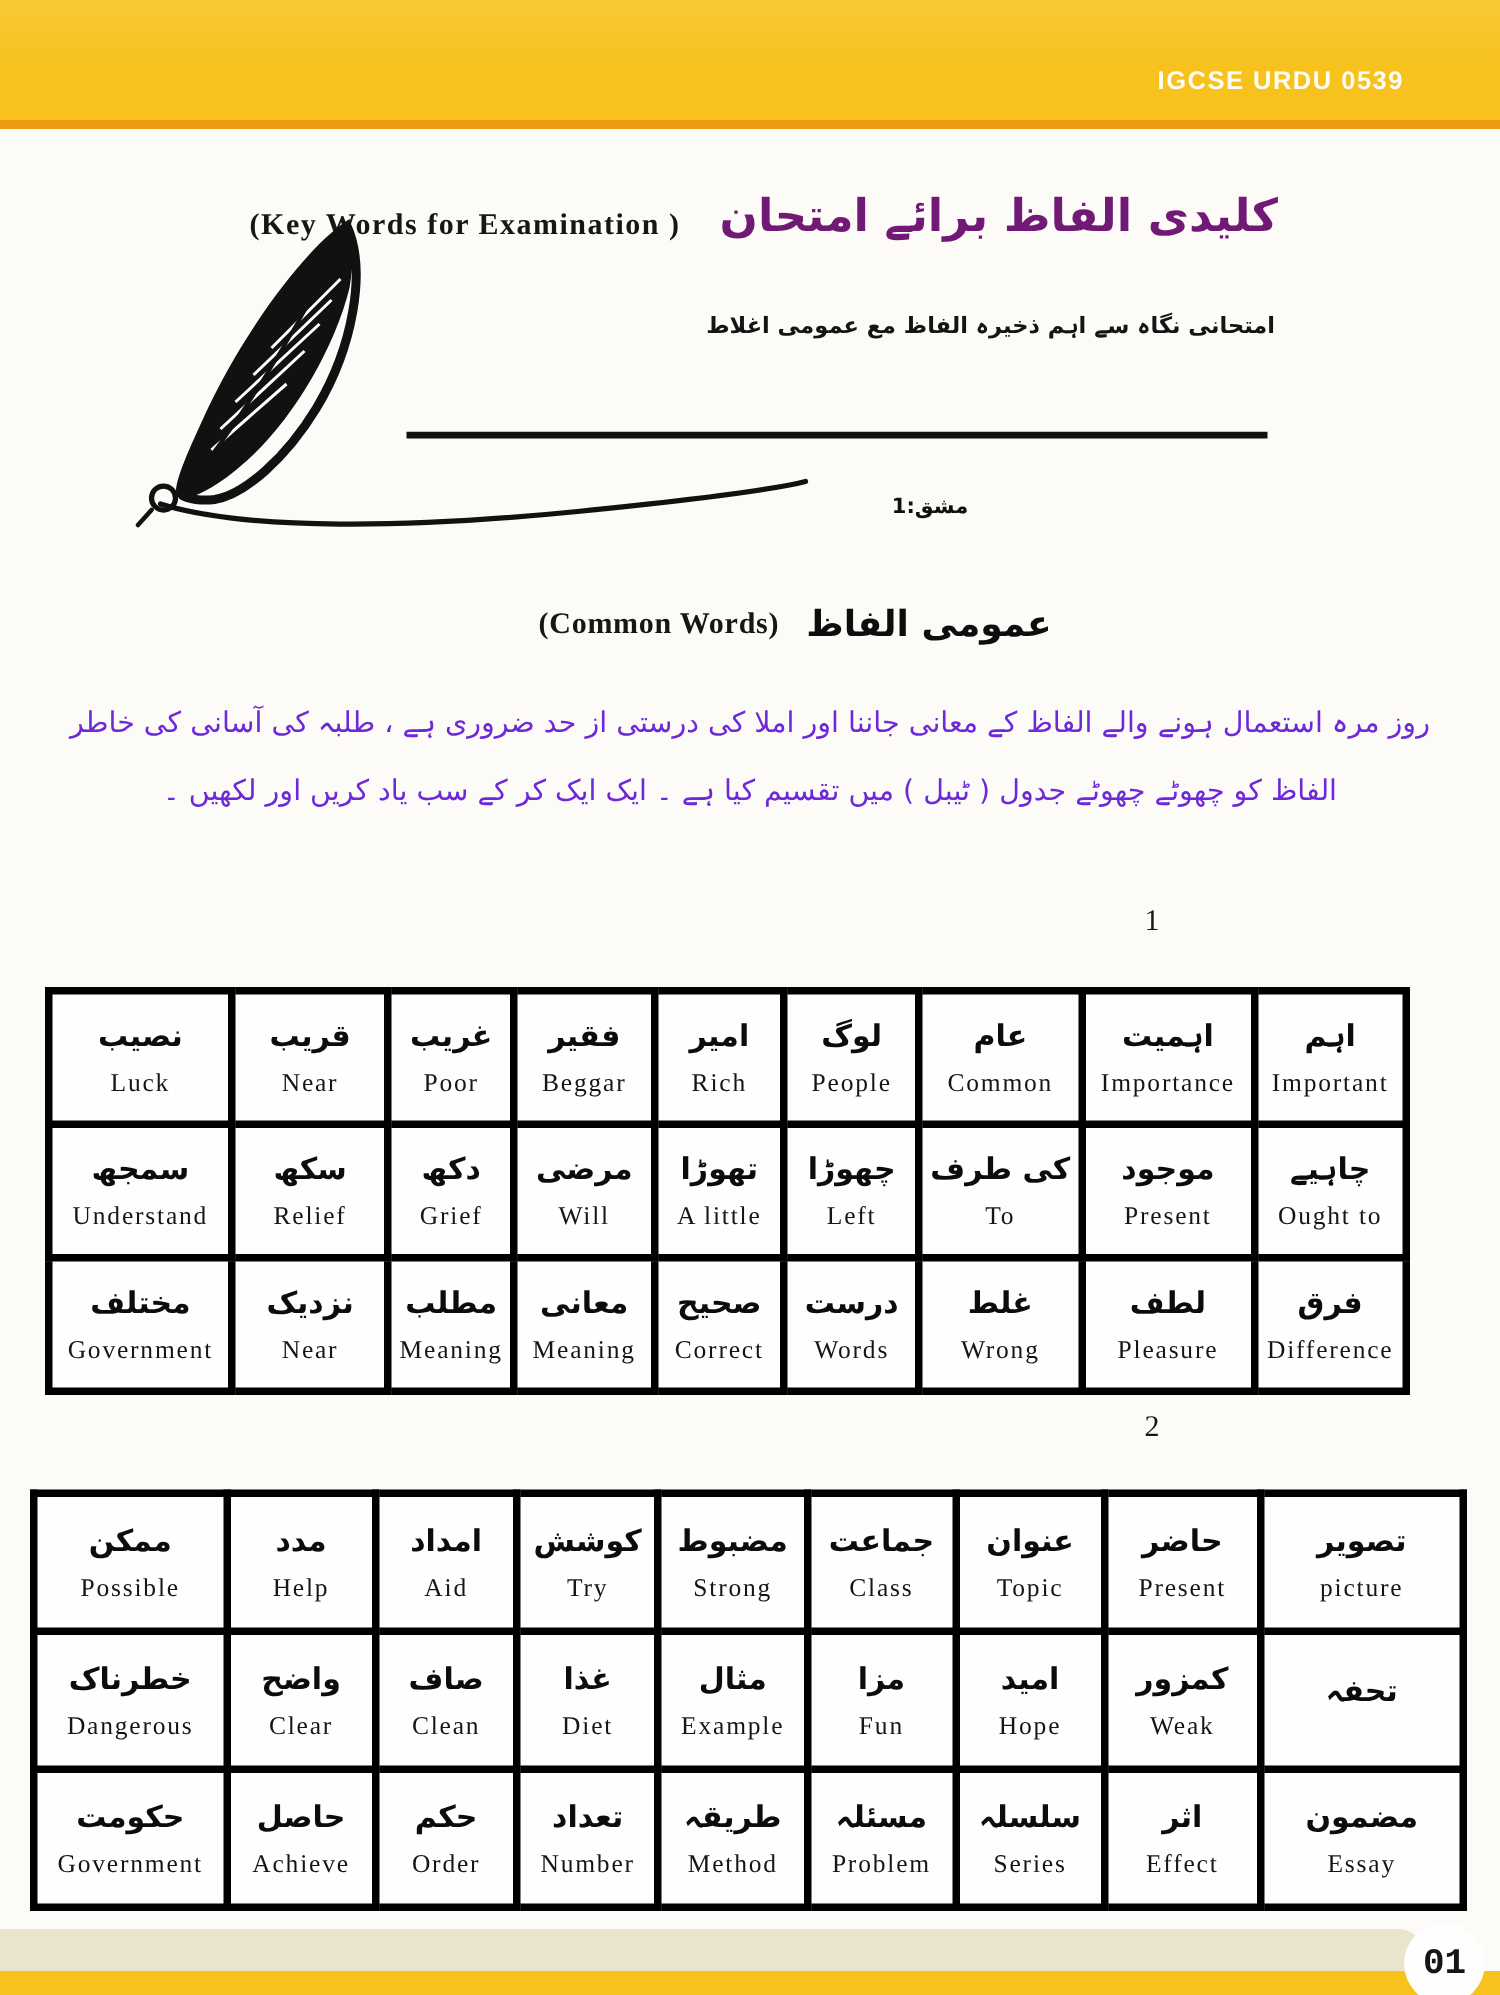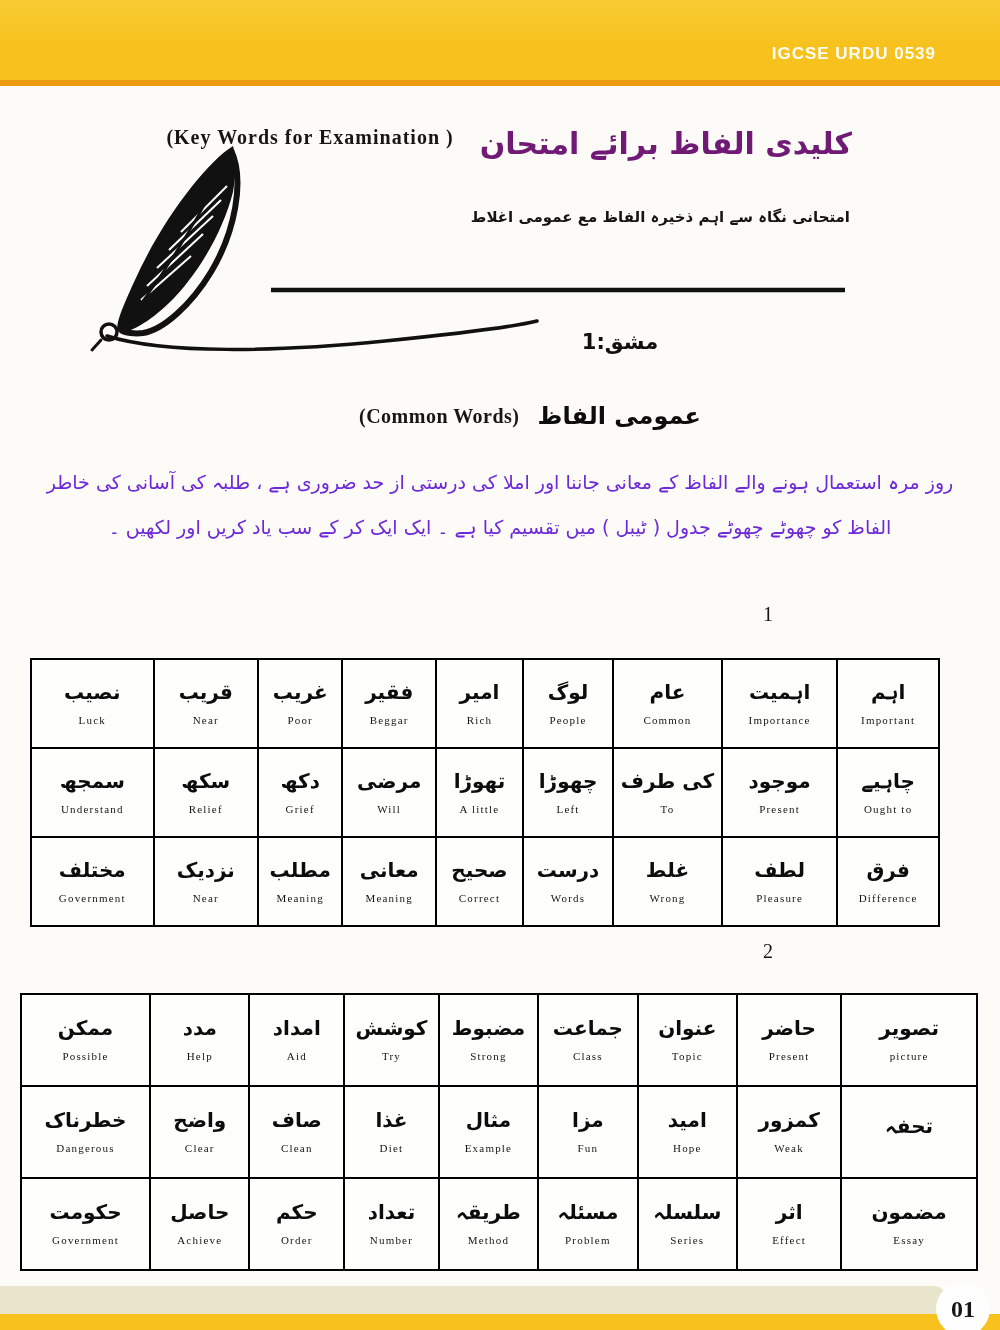--- a/index.html
+++ b/index.html
@@ -14,60 +14,60 @@
   .page{position:relative;width:1000px;height:1330px;overflow:hidden;background:var(--paper);}
 
   
   .band{position:absolute;top:0;left:0;width:100%;height:86px;
         background:linear-gradient(180deg,#F9CA35 0%,var(--band-yellow) 55%);
         border-bottom:6px solid var(--band-orange);}
   .course-code{position:absolute;right:64px;top:44px;color:#FDFDF6;font-weight:bold;
         font-size:17px;letter-spacing:1px;font-family:"Liberation Sans",sans-serif;}
 
   
-  .title-row{position:absolute;top:126px;right:148px;display:flex;align-items:flex-start;gap:26px;white-space:nowrap;}
+  .title-row{position:absolute;top:126px;right:148px;display:flex;align-items:flex-end;gap:26px;white-space:nowrap;}
   .title-en{font-family:"Liberation Serif",serif;font-weight:bold;font-size:20px;letter-spacing:1px;color:var(--ink);}
   .title-ur{font-size:30px;font-weight:bold;color:#701a75;}
   .subtitle-ur{position:absolute;top:208px;right:150px;font-size:15px;font-weight:bold;color:#141414;white-space:nowrap;}
 
   .quill{position:absolute;left:85px;top:140px;width:780px;height:220px;pointer-events:none;}
 
   .exercise-label{position:absolute;top:330px;left:540px;width:160px;text-align:center;
-        font-size:21px;font-weight:bold;color:#101010;}
+        font-size:14px;font-weight:bold;color:#101010;}
 
   .section-row{position:absolute;top:402px;left:300px;width:460px;display:flex;justify-content:center;
         align-items:center;gap:18px;white-space:nowrap;}
   .section-en{font-family:Liberation Serif, serif;font-weight:bold;font-size:20px;letter-spacing:.5px;color:var(--ink);}
   .section-ur{font-size:24px;font-weight:bold;color:#0d0d0d;}
 
   .intro{position:absolute;top:468px;left:10px;right:10px;text-align:center;color:#6d28d9;}
   .intro .line{font-size:19px;line-height:1.55;white-space:nowrap;margin-bottom:16px;}
 
   .tbl-num{position:absolute;width:40px;text-align:center;font-family:"Liberation Serif",serif;
         font-size:20px;color:#151515;}
   #num1{top:603px;left:748px;}
   #num2{top:940px;left:748px;}
 
   table{border-collapse:collapse;table-layout:fixed;position:absolute;background:#FEFEFC;}
   #table1{top:658px;left:30px;width:910px;}
   #table2{top:993px;left:20px;width:958px;}
-  td{border:2px solid #000000;vertical-align:middle;padding:4px 2px;}
+  td{border:5px solid #000000;vertical-align:middle;padding:4px 2px;}
   #table1 td{height:89px;}
   #table2 td{height:92px;}
   .cell-inner{display:flex;flex-direction:column;align-items:center;justify-content:center;gap:13px;}
   .urdu-word{font-size:20px;font-weight:bold;color:#0c0c0c;line-height:1;}
-  .english-word{font-family:"Liberation Serif",serif;font-size:11px;letter-spacing:1.2px;color:#151515;line-height:1;}
+  .english-word{font-family:"Liberation Serif",serif;font-size:17px;letter-spacing:1.2px;color:#151515;line-height:1;}
 
   
   .beige-strip{position:absolute;top:1286px;left:0;width:948px;height:30px;
         background:var(--footer-beige);border-radius:0 15px 15px 0;}
   .yellow-strip{position:absolute;top:1314px;left:0;width:100%;height:16px;background:var(--band-yellow);}
   .page-badge{position:absolute;top:1282px;left:936px;width:54px;height:54px;border-radius:50%;
         background:#FEFEFE;display:flex;align-items:center;justify-content:center;z-index:3;}
-  .page-badge span{font-weight:bold;font-size:24px;color:#161616;font-family:Liberation Serif, serif;}
+  .page-badge span{font-weight:bold;font-size:24px;color:#161616;font-family:Liberation Mono, monospace;}
 </style>
 </head>
 <body>
 
 <div class="page">
 
   <header class="band">
     <span class="course-code">IGCSE URDU 0539</span>
   </header>
 

